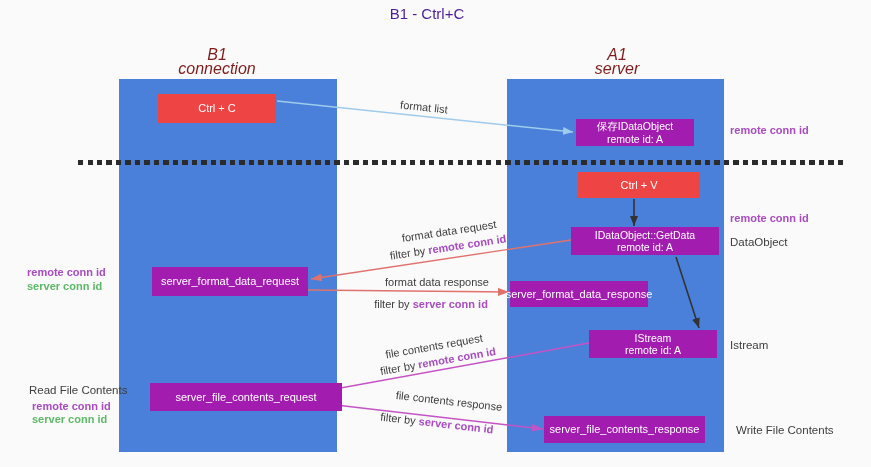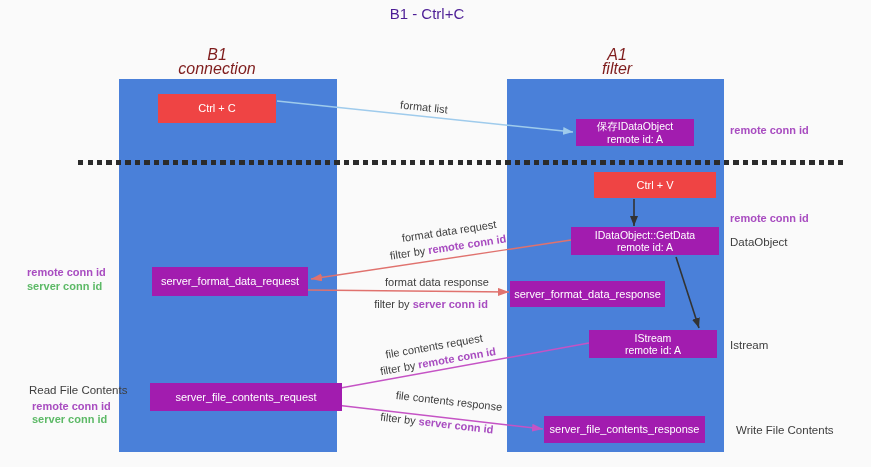--- a/index.html
+++ b/index.html
@@ -46,21 +46,21 @@
   <div class="title">
     <div>B1 - Ctrl+C</div>
   </div>
 
   <div class="lane-header left">
     <div>B1</div>
     <div>connection</div>
   </div>
   <div class="lane-header right">
     <div>A1</div>
-    <div>filter</div>
+    <div>server</div>
   </div>
 
   <div class="lane left"></div>
   <div class="lane right"></div>
 
   <div class="dashes"></div>
 
   <svg class="overlay" width="871" height="467">
     <defs>
       <marker id="ah-blue" markerUnits="userSpaceOnUse" markerWidth="11" markerHeight="9" refX="10" refY="4" orient="auto">
@@ -87,34 +87,34 @@
 
   <div class="node green" style="left:158px;top:94px;width:118px;height:29px;">
     <div>Ctrl + C</div>
   </div>
 
   <div class="node orange" style="left:576px;top:119px;width:118px;height:27px;">
     <div class="l2">保存IDataObject</div>
     <div class="l2">remote id: A</div>
   </div>
 
-  <div class="node green" style="left:594px;top:172px;width:122px;height:26px;">
+  <div class="node green" style="left:578px;top:172px;width:122px;height:26px;">
     <div>Ctrl + V</div>
   </div>
 
   <div class="node orange" style="left:571px;top:227px;width:148px;height:28px;">
     <div class="l2">IDataObject::GetData</div>
     <div class="l2">remote id: A</div>
   </div>
 
   <div class="node orange" style="left:152px;top:267px;width:156px;height:29px;">
     <div>server_format_data_request</div>
   </div>
 
-  <div class="node orange" style="left:510px;top:281px;width:155px;height:26px;">
+  <div class="node orange" style="left:510px;top:281px;width:138px;height:26px;">
     <div>server_format_data_response</div>
   </div>
 
   <div class="node orange" style="left:589px;top:330px;width:128px;height:28px;">
     <div class="l2">IStream</div>
     <div class="l2">remote id: A</div>
   </div>
 
   <div class="node orange" style="left:150px;top:383px;width:192px;height:28px;">
     <div>server_file_contents_request</div>

